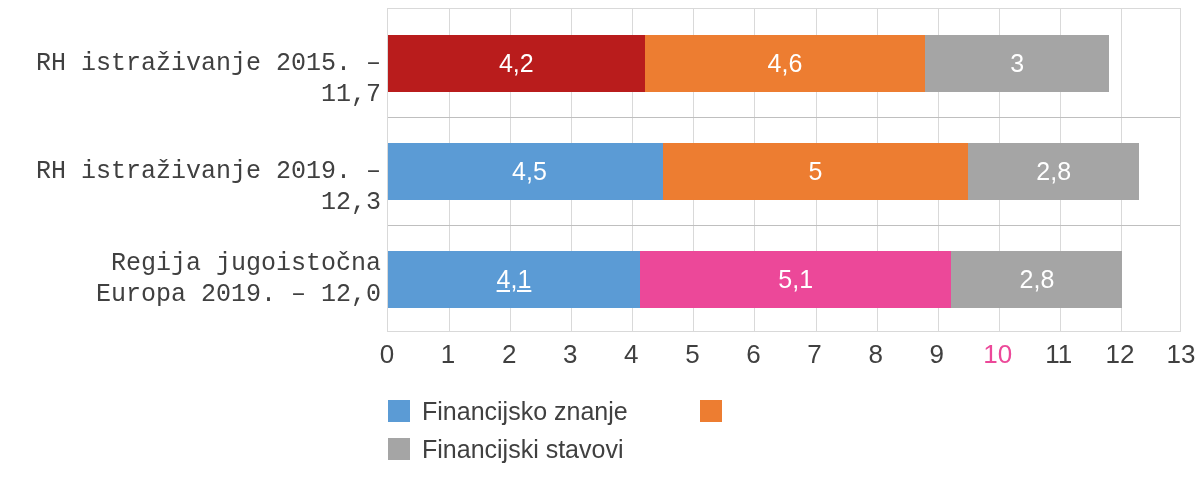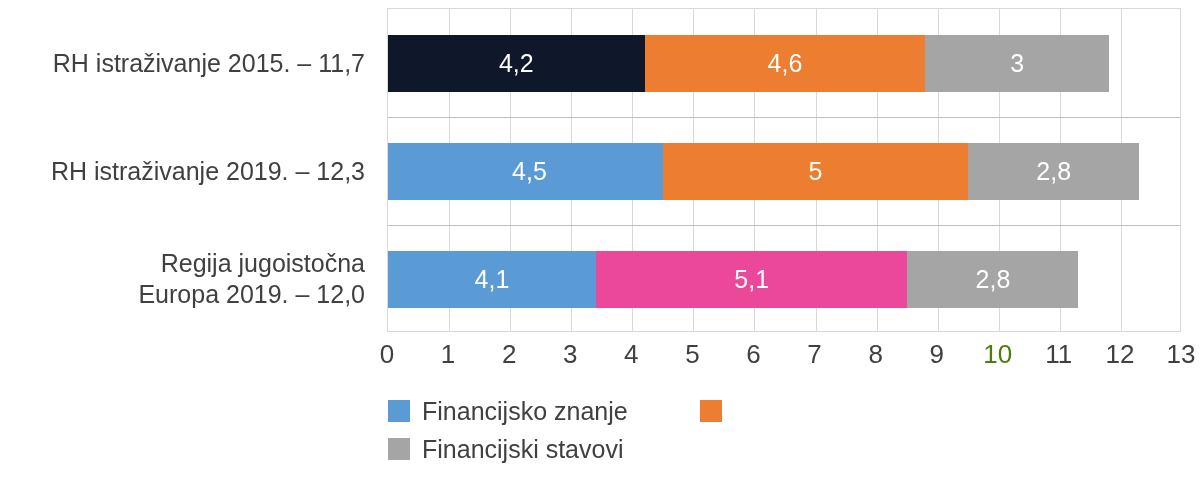--- a/index.html
+++ b/index.html
@@ -33,24 +33,25 @@
   }
   .cat-labels {
     position: absolute;
     left: 0;
     top: 0;
     width: 375px;
     height: 337px;
   }
   .cat-labels .cat-label {
     right: auto;
-    left: 0;
+    left: 16px;
     width: 375px;
     padding-right: 10px;
     box-sizing: border-box;
+    font-family: Liberation Mono, monospace;
   }
 
   
   #plot-area {
     position: absolute;
     left: 387px;
     top: 8px;
     width: 794px;
     height: 324px;
     border: 1px solid #d9d9d9;
@@ -172,21 +173,21 @@
         <div class="gridline" style="left: 610.769px; background: rgb(217, 217, 217);"></div>
         <div class="gridline" style="left: 671.846px; background: rgb(217, 217, 217);"></div>
         <div class="gridline" style="left: 732.923px; background: rgb(217, 217, 217);"></div>
       </div>
     <div id="rowlines">
         <div class="rowline" style="top: 108px; background: rgb(191, 191, 191);"></div>
         <div class="rowline" style="top: 216px; background: rgb(191, 191, 191);"></div>
       </div>
     <div id="bars">
         <div class="bar-row" style="top: 26px; height: 57px;">
-          <div class="seg" style="width: 256.523px; background: #0f172a;">
+          <div class="seg" style="width: 256.523px; background: #b91c1c;">
             <span class="seg-label">4,2</span>
           </div>
           <div class="seg" style="width: 280.954px; background: rgb(237, 125, 49);">
             <span class="seg-label">4,6</span>
           </div>
           <div class="seg" style="width: 183.231px; background: rgb(165, 165, 165);">
             <span class="seg-label">3</span>
           </div>
         </div>
         <div class="bar-row" style="top: 134px; height: 57px;">
@@ -194,21 +195,21 @@
             <span class="seg-label">4,5</span>
           </div>
           <div class="seg" style="width: 305.385px; background: rgb(237, 125, 49);">
             <span class="seg-label">5</span>
           </div>
           <div class="seg" style="width: 171.015px; background: rgb(165, 165, 165);">
             <span class="seg-label">2,8</span>
           </div>
         </div>
         <div class="bar-row" style="top: 242px; height: 57px;">
-          <div class="seg" style="width: 208px; background: rgb(91, 155, 213);">
+          <div class="seg" style="width: 252px; background: rgb(91, 155, 213); text-decoration: underline;">
             <span class="seg-label">4,1</span>
           </div>
           <div class="seg" style="width: 311.492px; background: #ec4899;">
             <span class="seg-label">5,1</span>
           </div>
           <div class="seg" style="width: 171.015px; background: rgb(165, 165, 165);">
             <span class="seg-label">2,8</span>
           </div>
         </div>
       </div>
@@ -218,21 +219,21 @@
       <div class="xtick" style="left: 0px; color: rgb(64, 64, 64);">0</div>
       <div class="xtick" style="left: 61.0769px; color: rgb(64, 64, 64);">1</div>
       <div class="xtick" style="left: 122.154px; color: rgb(64, 64, 64);">2</div>
       <div class="xtick" style="left: 183.231px; color: rgb(64, 64, 64);">3</div>
       <div class="xtick" style="left: 244.308px; color: rgb(64, 64, 64);">4</div>
       <div class="xtick" style="left: 305.385px; color: rgb(64, 64, 64);">5</div>
       <div class="xtick" style="left: 366.462px; color: rgb(64, 64, 64);">6</div>
       <div class="xtick" style="left: 427.538px; color: rgb(64, 64, 64);">7</div>
       <div class="xtick" style="left: 488.615px; color: rgb(64, 64, 64);">8</div>
       <div class="xtick" style="left: 549.692px; color: rgb(64, 64, 64);">9</div>
-      <div class="xtick" style="left: 610.769px; color: #4d7c0f;">10</div>
+      <div class="xtick" style="left: 610.769px; color: #ec4899;">10</div>
       <div class="xtick" style="left: 671.846px; color: rgb(64, 64, 64);">11</div>
       <div class="xtick" style="left: 732.923px; color: rgb(64, 64, 64);">12</div>
       <div class="xtick" style="left: 794px; color: rgb(64, 64, 64);">13</div>
     </div>
 
   <div id="legend">
     <div class="legend-line">
       <div class="legend-item">
         <span class="legend-swatch" style="background: rgb(91, 155, 213);"></span>
         <span class="legend-text">Financijsko znanje</span>

